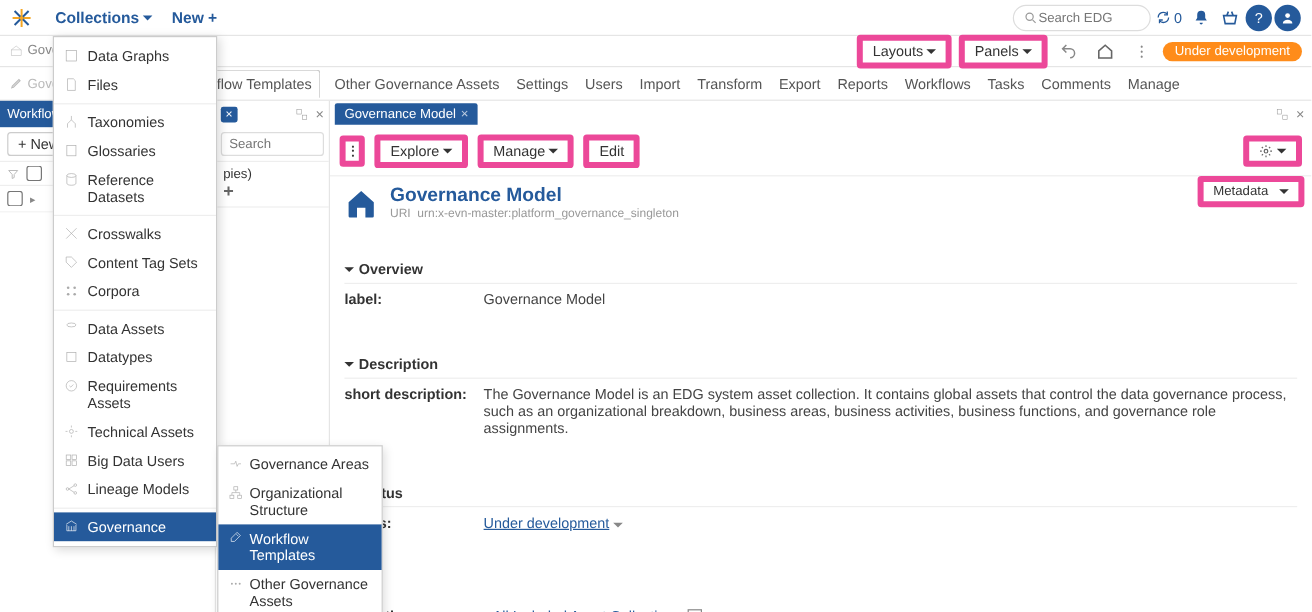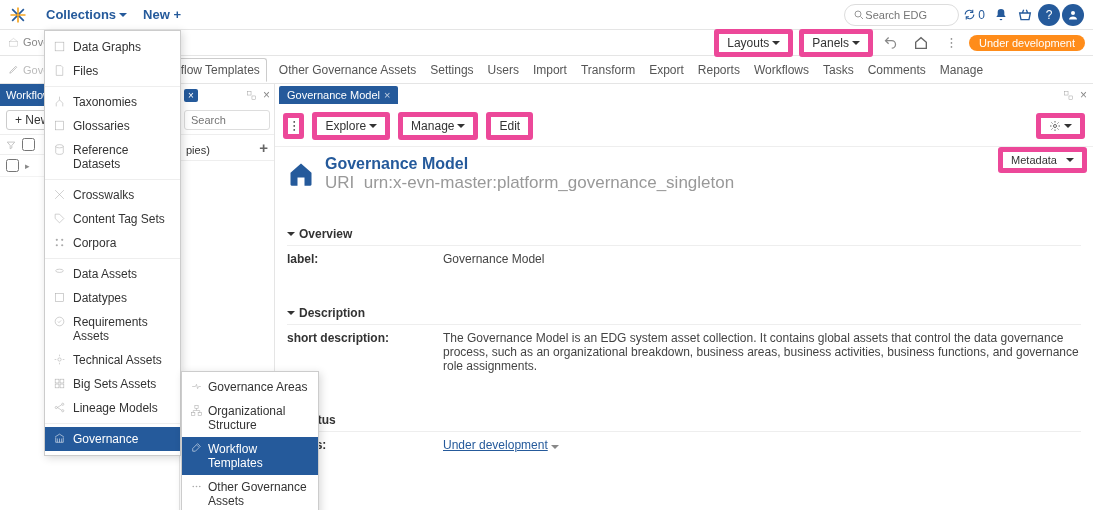--- a/index.html
+++ b/index.html
@@ -42,40 +42,40 @@
 .filter-row { display:flex; align-items:center; border-top:1px solid #eee; border-bottom:1px solid #eee; padding:3px 6px; gap:6px; font-size:11px; color:#888; }
 .filter-row .funnel { width:10px; height:10px; }
 .row-item { display:flex; align-items:center; padding:4px 6px; gap:6px; border-bottom:1px solid #f3f3f3; font-size:11px; }
 .row-item input[type=checkbox]{ }
 
 
 .midcol { width:95px; border-right:1px solid #e5e5e5; position:relative; }
 .mid-header { height:22px; display:flex; align-items:center; justify-content:flex-end; padding:0 4px; gap:6px; color:#888; }
 .mid-search { padding:4px; }
 .mid-search input { width:100%; border:1px solid #ddd; border-radius:3px; padding:3px 6px; font-size:11px; outline:none; }
-.mid-row { border:1px solid #eee; border-left:none; border-right:none; padding:4px 6px; font-size:11px; display:flex; align-items:flex-end; justify-content:space-between; }
+.mid-row { border:1px solid #eee; border-left:none; border-right:none; padding:4px 6px; font-size:11px; display:flex; align-items:flex-start; justify-content:space-between;flex-direction:column; }
 .mid-row .plus { font-weight:bold; color:#666; font-size:15px; cursor:pointer; }
 
 
 .rightcol { flex:1; display:flex; flex-direction:column; overflow:hidden; }
 .right-tabbar { height:22px; display:flex; align-items:center; padding-left:4px; justify-content:space-between; }
 .right-tab { background:#255a9b; color:#fff; font-size:11px; padding:3px 8px; display:flex; align-items:center; gap:4px; border-radius:2px 2px 0 0; }
 .right-tools { display:flex; align-items:center; gap:6px; color:#888; padding-right:6px; }
 .right-toolbar { padding:6px 8px; display:flex; align-items:center; gap:8px; border-bottom:1px solid #eee; }
 .content { padding:8px 12px 20px 12px; overflow:auto; flex:1; position:relative; }
 
 .title-row { display:flex; align-items:center; gap:10px; }
 .house-icon { width:28px; height:28px; color:#255a9b; flex-shrink:0; }
 .title-h { color:#255a9b; font-weight:bold; font-size:16px; }
-.uri { font-size:17px; color:#999; }
+.uri { font-size:10px; color:#999; }
 .meta-btn { position:absolute; right:6px; top:0; }
 
 .section-h { font-weight:bold; font-size:12px; padding:8px 0 4px 0; display:flex; align-items:center; gap:4px; border-bottom:1px solid #eee; margin-top:26px; }
 .kv { display:flex; padding:6px 0; font-size:12px; }
-.kv .k { width:156px; font-weight:bold; color:#333; }
+.kv .k { width:116px; font-weight:bold; color:#333; }
 .kv .v { flex:1; color:#444; }
 .link { color:#255a9b; text-decoration:underline; cursor:pointer; }
 .small-caret { font-size:9px; color:#888; margin-right:3px; }
 .square-icon { width:12px; height:10px; border:1px solid #888; display:inline-block; margin-left:6px; position:relative; }
 .square-icon:after { content:''; position:absolute; top:2px; left:0; right:0; border-top:1px solid #888; }
 
 
 .dropdown { position:absolute; top:30px; left:44px; width:137px; background:#fff; border:1px solid #ccc; box-shadow:2px 2px 8px rgba(0,0,0,.15); z-index:100; padding:4px 0; }
 .dd-item { padding:5px 10px 5px 28px; font-size:12px; cursor:pointer; position:relative; color:#333; }
 .dd-item.selected { background:#255a9b; color:#fff; }
@@ -379,21 +379,21 @@
       </svg><span>Requirements Assets</span></div>
   <div class="dd-item"><svg class="dd-icon" viewBox="0 0 24 24">
         <circle cx="12" cy="12" r="3" fill="none" stroke="currentColor"></circle>
         <path d="M12 3v3M12 18v3M3 12h3M18 12h3" stroke="currentColor"></path>
       </svg><span>Technical Assets</span></div>
   <div class="dd-item"><svg class="dd-icon" viewBox="0 0 24 24">
         <rect x="4" y="4" width="7" height="7" fill="none" stroke="currentColor"></rect>
         <rect x="13" y="4" width="7" height="7" fill="none" stroke="currentColor"></rect>
         <rect x="4" y="13" width="7" height="7" fill="none" stroke="currentColor"></rect>
         <rect x="13" y="13" width="7" height="7" fill="none" stroke="currentColor"></rect>
-      </svg><span>Big Sets Assets</span></div>
+      </svg><span>Big Data Users</span></div>
   <div class="dd-item"><svg class="dd-icon" viewBox="0 0 24 24">
         <circle cx="6" cy="12" r="2" fill="none" stroke="currentColor"></circle>
         <circle cx="18" cy="6" r="2" fill="none" stroke="currentColor"></circle>
         <circle cx="18" cy="18" r="2" fill="none" stroke="currentColor"></circle>
         <path d="M8 12l8-5M8 12l8 5" stroke="currentColor"></path>
       </svg><span>Lineage Models</span></div>
   <div class="dd-sep"></div>
   <div class="dd-item selected"><svg class="dd-icon" viewBox="0 0 24 24">
         <path d="M4 9l8-5 8 5M5 10v9h14v-9M8 19v-7M12 19v-7M16 19v-7" fill="none" stroke="currentColor"></path>
       </svg><span>Governance</span></div>

